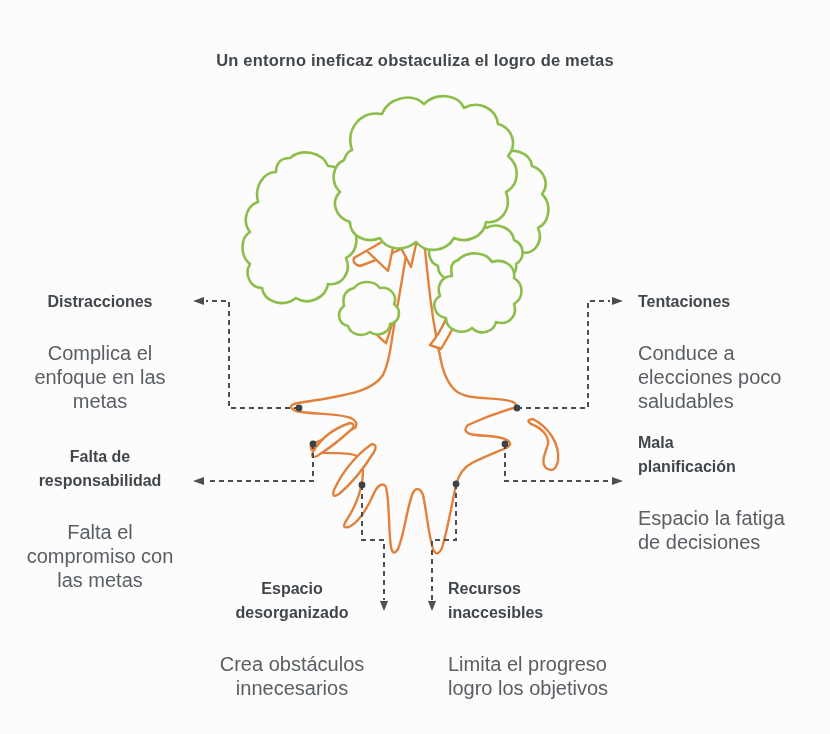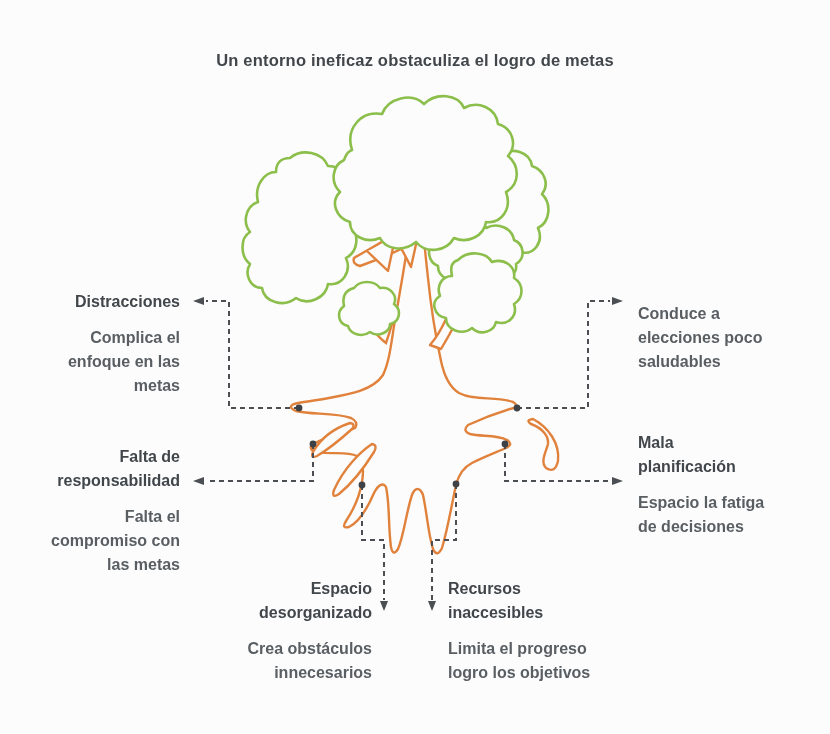--- a/index.html
+++ b/index.html
@@ -24,26 +24,26 @@
   .connector{stroke:var(--connector,#4B4E52);fill:none;stroke-width:2;stroke-dasharray:5 4;}
   .arrowhead{fill:var(--connector,#4B4E52);stroke:none;}
   .dot{fill:var(--dot,#3E4145);stroke:none;}
   .label{position:absolute;}
   .label .heading{
     font-size:16px;font-weight:700;line-height:24px;
     color:var(--heading_text,#41464B);
     white-space:pre-line;
   }
   .label .body{
-    margin-top:12px;
-    font-size:16px;font-weight:700;line-height:24px;
+    margin-top:27px;
+    font-size:20px;font-weight:400;line-height:24px;
     color:var(--body_text,#595E63);
     white-space:pre-line;
   }
-  .align-right{text-align:right;}
+  .align-right{text-align:center;}
   .align-left{text-align:left;}
   #label-distracciones{left:20px;top:290px;width:160px;}
   #label-tentaciones{left:638px;top:290px;width:175px;}
   #label-falta{left:20px;top:445px;width:160px;}
   #label-mala{left:638px;top:431px;width:175px;}
   #label-espacio{left:212px;top:577px;width:160px;}
   #label-recursos{left:448px;top:577px;width:175px;}
 </style>
 </head>
 <body>
@@ -167,20 +167,21 @@
   </svg>
 
   <div class="label align-right" id="label-distracciones">
     <div class="heading">Distracciones</div>
     <div class="body">Complica el
 enfoque en las
 metas</div>
   </div>
 
   <div class="label align-left" id="label-tentaciones">
+    <div class="heading">Tentaciones</div>
     <div class="body">Conduce a
 elecciones poco
 saludables</div>
   </div>
 
   <div class="label align-right" id="label-falta">
     <div class="heading">Falta de
 responsabilidad</div>
     <div class="body">Falta el
 compromiso con

